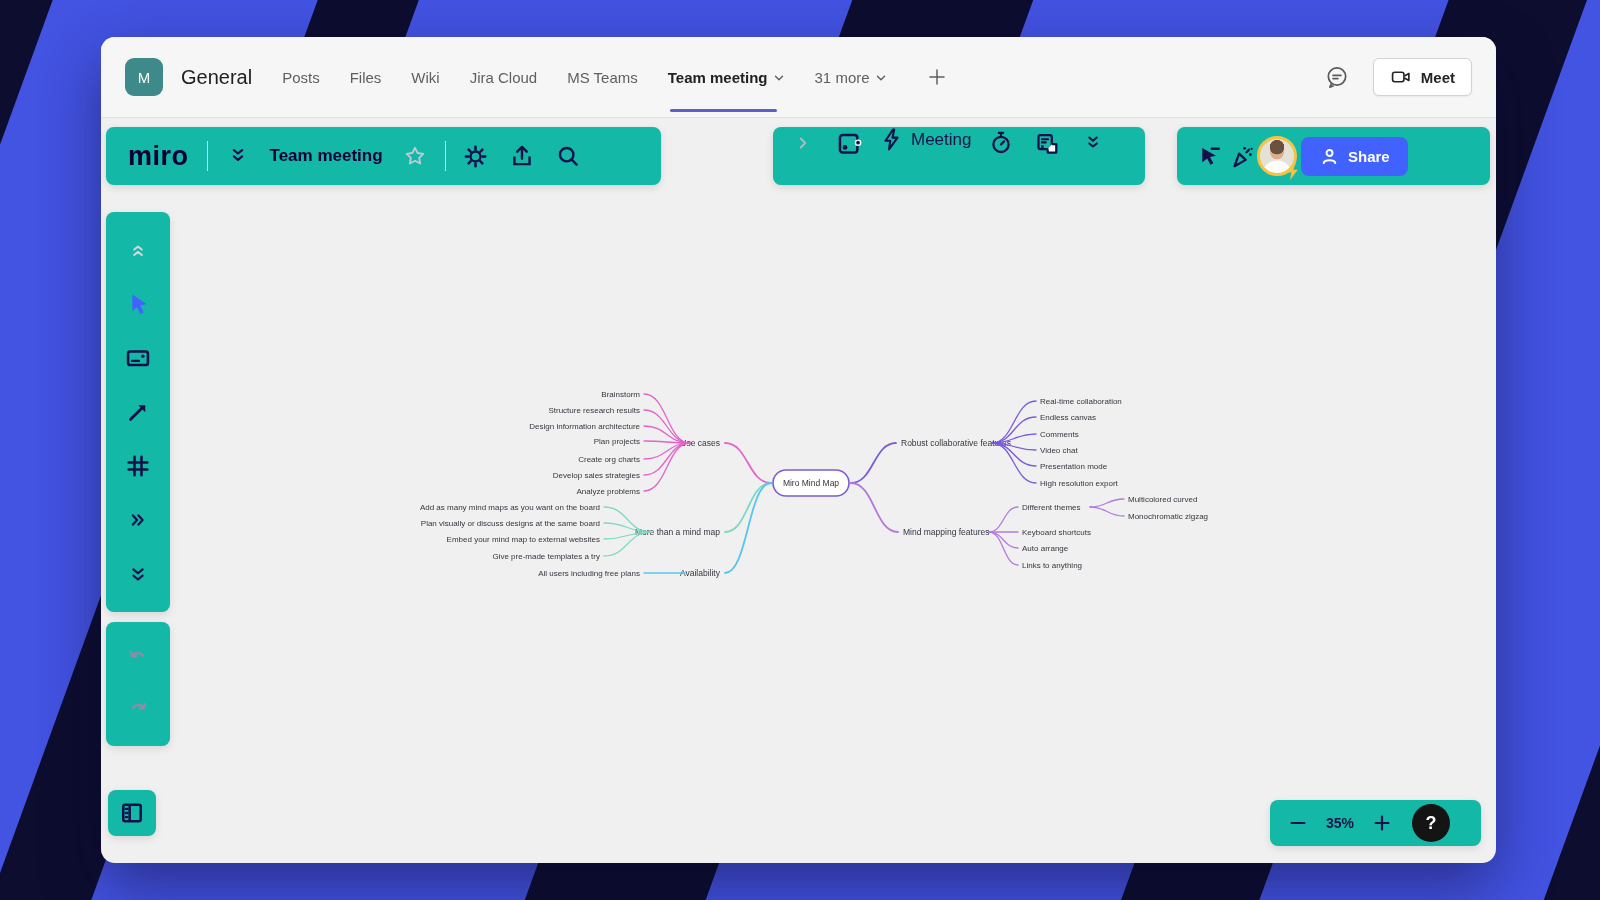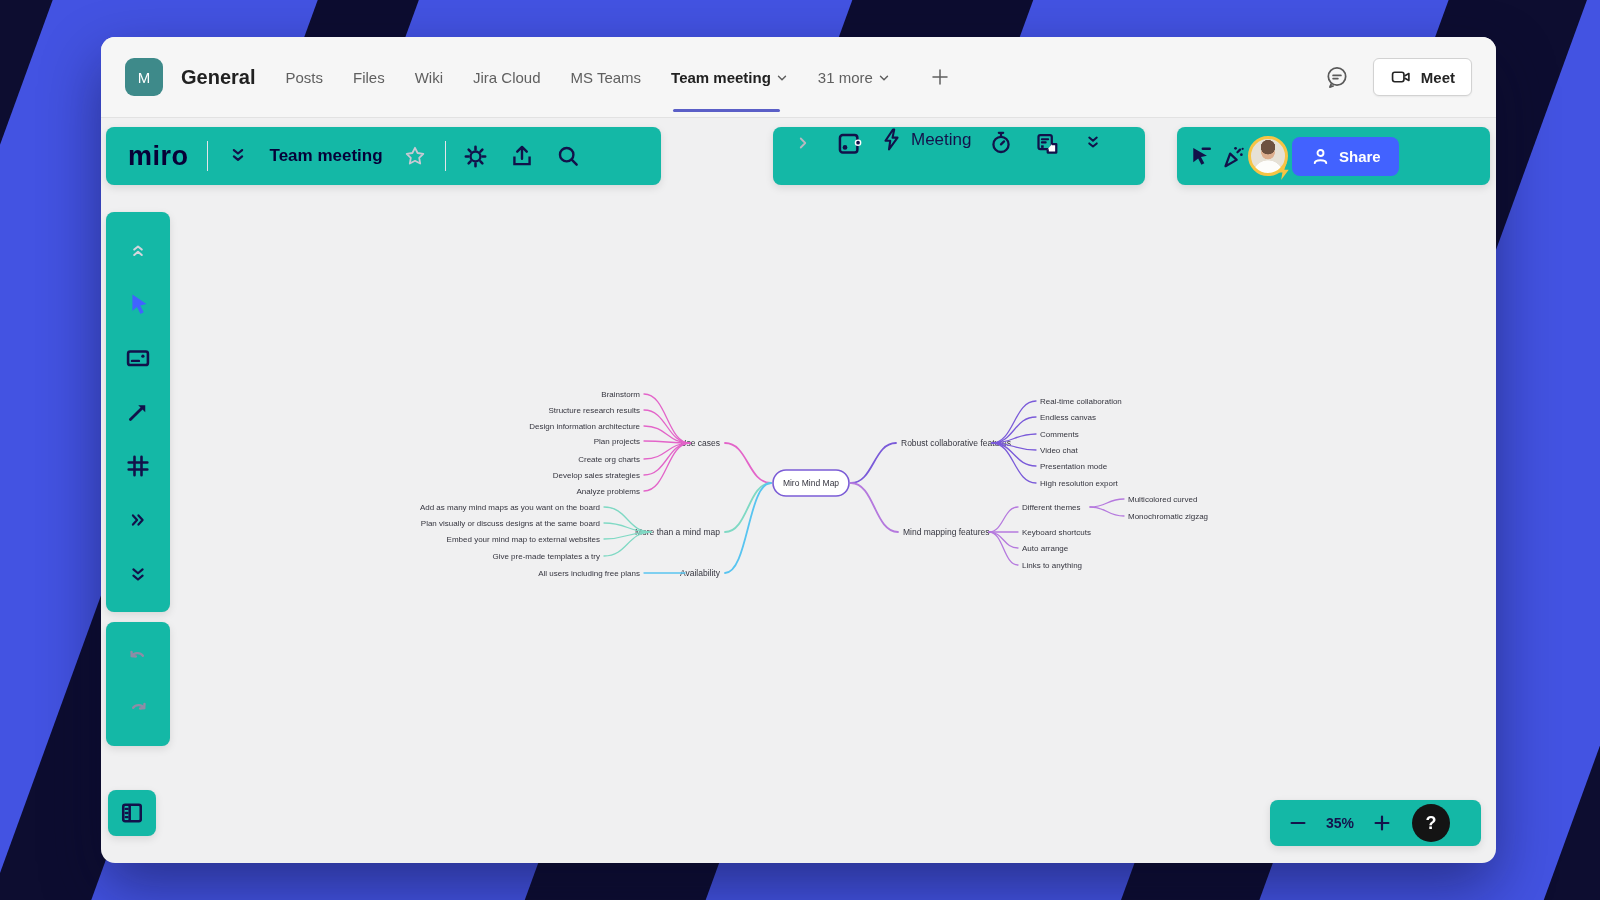--- a/index.html
+++ b/index.html
@@ -14,21 +14,21 @@
 
   .window{position:absolute;left:101px;top:37px;width:1395px;height:826px;
     background:#f0f0f1;border-radius:14px;overflow:hidden;
     box-shadow:0 24px 60px rgba(8,8,40,.45);}
 
   
   .teams-header{position:absolute;top:0;left:0;right:0;height:81px;background:#f6f6f6;
     border-bottom:1px solid #e2e2e2;display:flex;align-items:center;padding:0 24px;box-sizing:border-box;}
   .chan-avatar{width:38px;height:38px;border-radius:9px;background:#3e8a8a;color:#fff;
     display:flex;align-items:center;justify-content:center;font-size:15px;flex:0 0 auto;}
-  .chan-title{font-size:20px;font-weight:700;color:#212121;margin:0 30px 0 18px;}
+  .chan-title{font-size:20px;font-weight:400;color:#212121;margin:0 30px 0 18px;}
   .tabs{display:flex;gap:30px;height:100%;}
   .tab{font-size:15px;color:#5f5f5f;cursor:pointer;display:flex;align-items:center;gap:5px;
     height:100%;position:relative;}
   .tab--active{color:#212121;font-weight:700;}
   .tab--active::after{content:"";position:absolute;left:2px;right:8px;bottom:5px;height:3px;
     border-radius:2px;background:#5b5fc7;}
   .tab svg{margin-top:2px;}
   .plus-tab{margin-left:34px;display:flex;align-items:center;}
   .header-right{margin-left:auto;display:flex;align-items:center;gap:20px;}
   .meet-btn{display:flex;align-items:center;gap:9px;background:#fff;border:1px solid #d2d2d2;
@@ -45,21 +45,21 @@
   .board-title{font-size:17px;font-weight:600;color:#050038;margin:0 2px;}
   .ibtn{width:32px;height:32px;display:flex;align-items:center;justify-content:center;
     border-radius:6px;cursor:pointer;flex:0 0 auto;}
 
   .mid-bar{left:672px;top:90px;width:372px;height:58px;display:flex;align-items:flex-start;
     padding:0 14px;box-sizing:border-box;gap:14px;}
   .meeting-group{display:flex;align-items:center;gap:7px;cursor:pointer;}
   .meeting-label{font-size:17px;color:#14134b;}
 
   .right-bar{left:1076px;top:90px;width:313px;height:58px;display:flex;align-items:center;
-    padding:0 7px;box-sizing:border-box;}
+    padding:0 16px;box-sizing:border-box;}
   .avatar{width:34px;height:34px;border-radius:50%;border:3px solid #f6c445;position:relative;
     flex:0 0 auto;cursor:pointer;
     background:
       radial-gradient(circle at 50% 24%, #6d5140 0 7px, rgba(0,0,0,0) 7.5px),
       radial-gradient(circle at 50% 40%, #dcae8e 0 6.5px, rgba(0,0,0,0) 7px),
       radial-gradient(circle at 50% 108%, #fdfdfb 0 15px, rgba(0,0,0,0) 15.5px),
       #e6e1d6;}
   .avatar svg{position:absolute;right:-7px;bottom:-8px;}
   .share-btn{margin-left:4px;display:flex;align-items:center;gap:8px;background:#4262ff;
     color:#fff;font-size:15px;font-weight:700;border-radius:8px;padding:9px 18px;cursor:pointer;}

